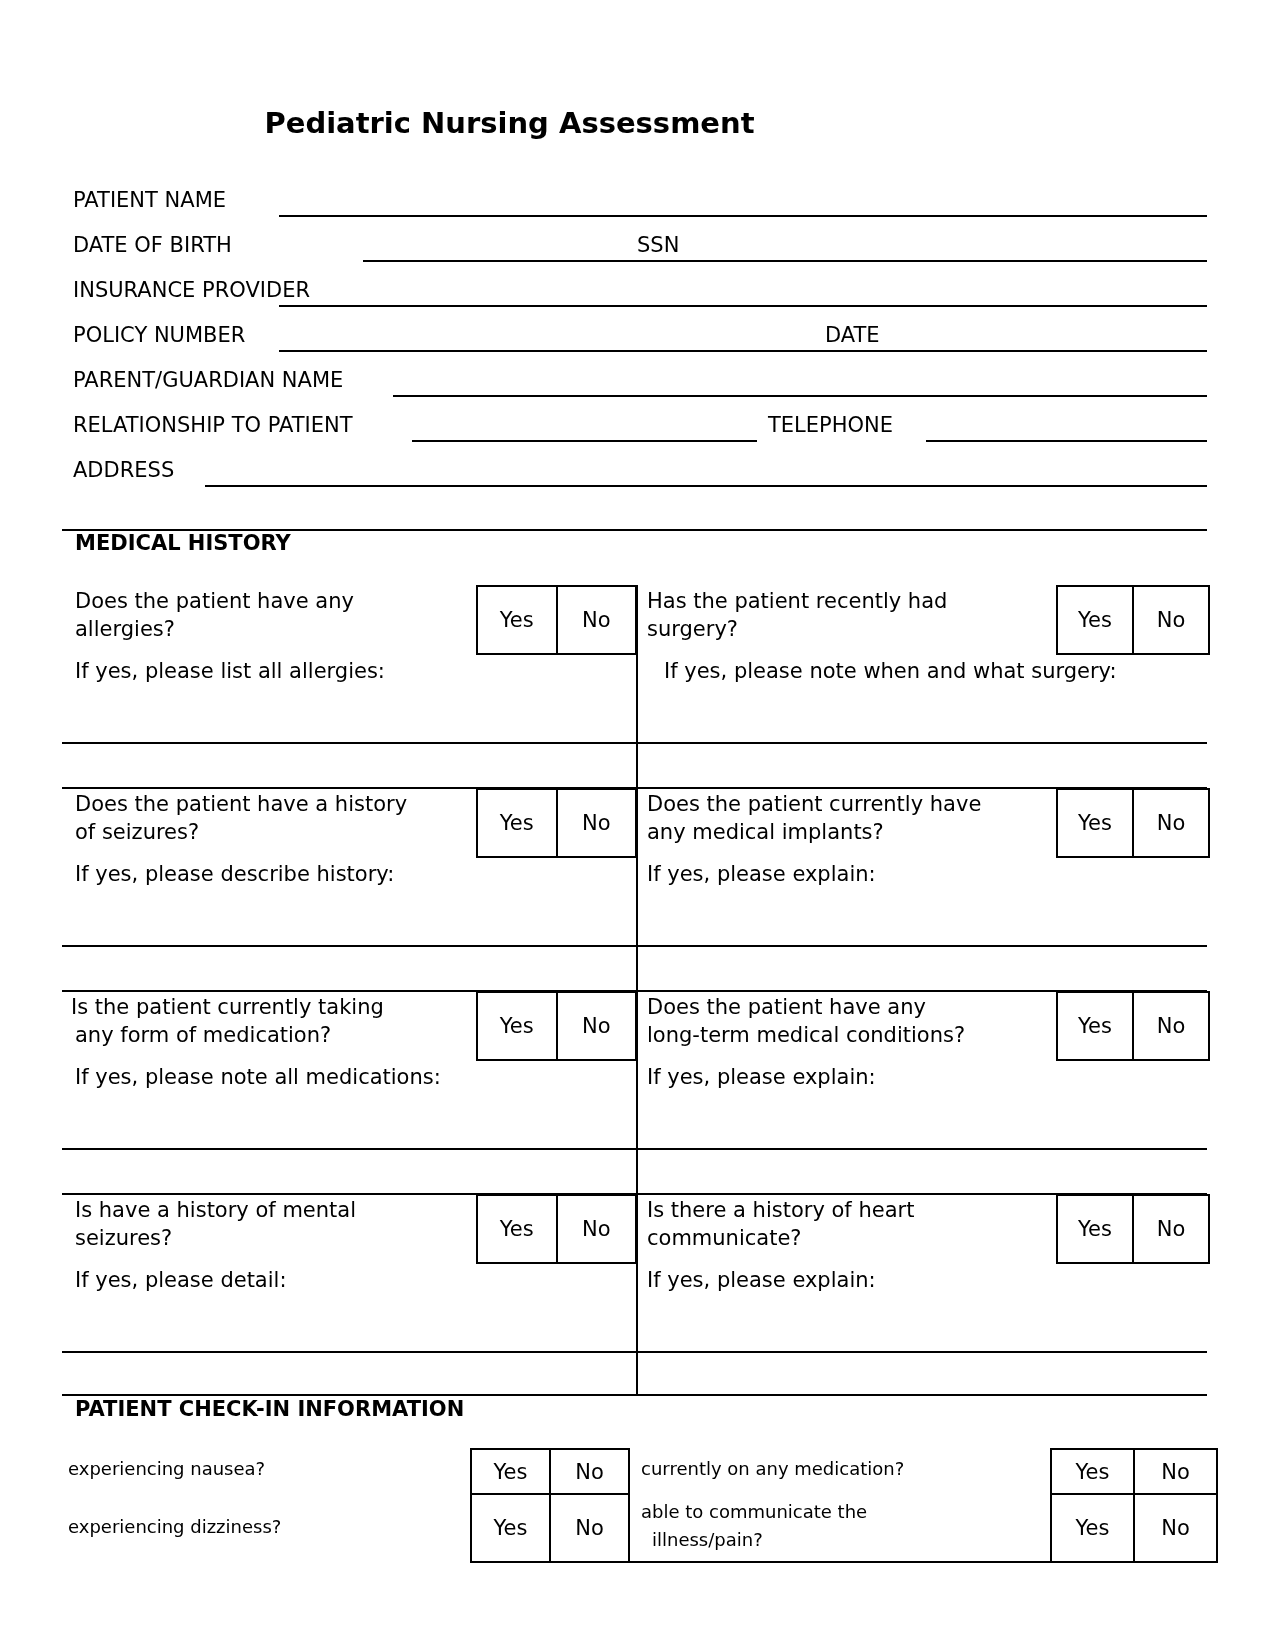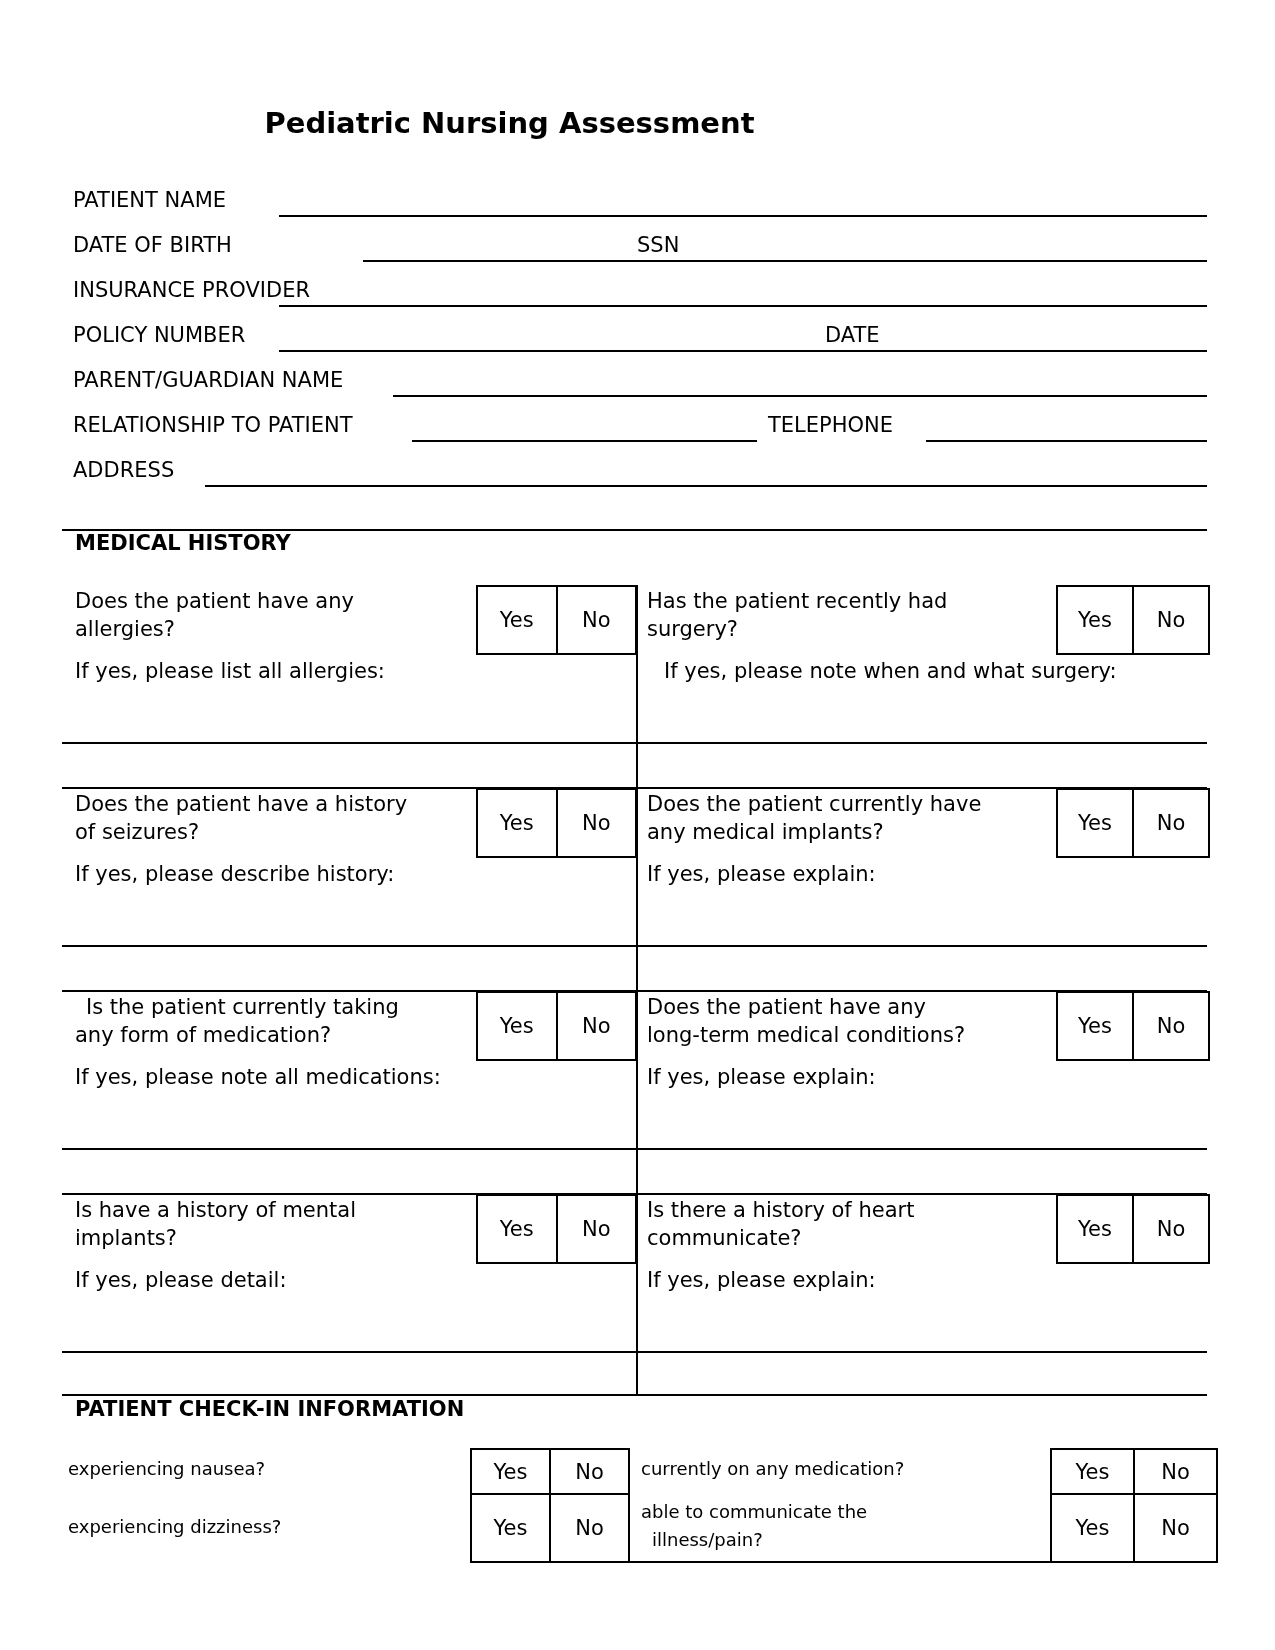--- a/index.html
+++ b/index.html
@@ -80,38 +80,38 @@
     </div>
     <div class="abs q" style="left: 647px; top: 790px;">Does the patient currently have</div>
     <div class="abs q" style="left: 647px; top: 818px;">any medical implants?</div>
     <div class="abs q" style="left: 647px; top: 860px;">If yes, please explain:</div>
     <div class="abs box" style="left: 1056px; top: 788px; width: 154px; height: 70px;">
       <div class="cell">Yes</div>
       <div class="cell">No</div>
     </div>
     <div class="abs line" style="left: 62px; top: 945px; width: 1145px;"></div>
     <div class="abs line" style="left: 62px; top: 990px; width: 1145px;"></div>
-    <div class="abs q" style="left: 86px; top: 993px;">Is the patient currently taking</div>
+    <div class="abs q" style="left: 71px; top: 993px;">Is the patient currently taking</div>
     <div class="abs q" style="left: 75px; top: 1021px;">any form of medication?</div>
     <div class="abs q" style="left: 75px; top: 1063px;">If yes, please note all medications:</div>
     <div class="abs box" style="left: 476px; top: 991px; width: 161px; height: 70px;">
       <div class="cell">Yes</div>
       <div class="cell">No</div>
     </div>
     <div class="abs q" style="left: 647px; top: 993px;">Does the patient have any</div>
     <div class="abs q" style="left: 647px; top: 1021px;">long-term medical conditions?</div>
     <div class="abs q" style="left: 647px; top: 1063px;">If yes, please explain:</div>
     <div class="abs box" style="left: 1056px; top: 991px; width: 154px; height: 70px;">
       <div class="cell">Yes</div>
       <div class="cell">No</div>
     </div>
     <div class="abs line" style="left: 62px; top: 1148px; width: 1145px;"></div>
     <div class="abs line" style="left: 62px; top: 1193px; width: 1145px;"></div>
     <div class="abs q" style="left: 75px; top: 1196px;">Is have a history of mental</div>
-    <div class="abs q" style="left: 75px; top: 1224px;">implants?</div>
+    <div class="abs q" style="left: 75px; top: 1224px;">seizures?</div>
     <div class="abs q" style="left: 75px; top: 1266px;">If yes, please detail:</div>
     <div class="abs box" style="left: 476px; top: 1194px; width: 161px; height: 70px;">
       <div class="cell">Yes</div>
       <div class="cell">No</div>
     </div>
     <div class="abs q" style="left: 647px; top: 1196px;">Is there a history of heart</div>
     <div class="abs q" style="left: 647px; top: 1224px;">communicate?</div>
     <div class="abs q" style="left: 647px; top: 1266px;">If yes, please explain:</div>
     <div class="abs box" style="left: 1056px; top: 1194px; width: 154px; height: 70px;">
       <div class="cell">Yes</div>

